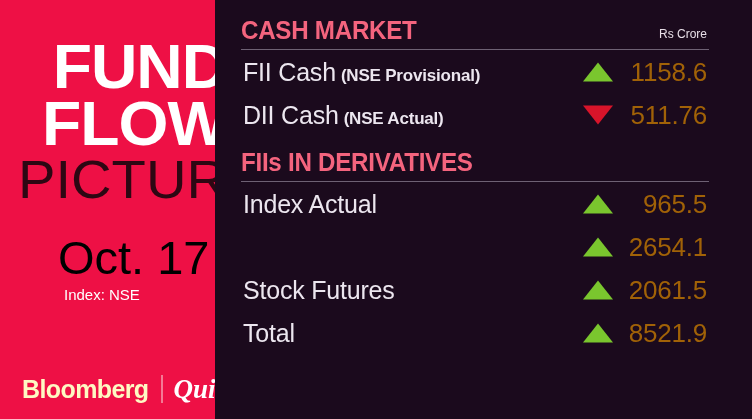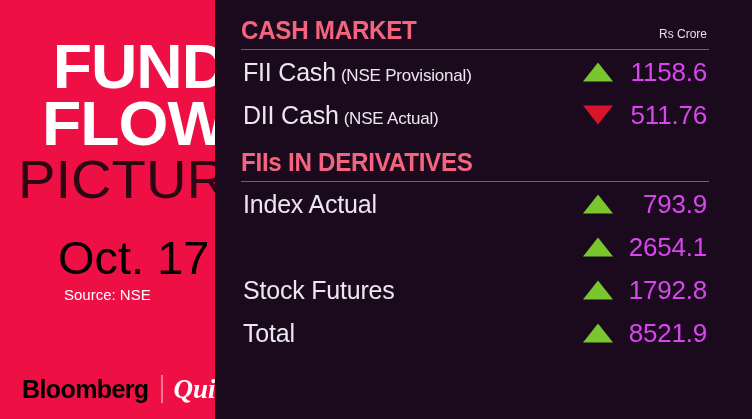--- a/index.html
+++ b/index.html
@@ -87,21 +87,21 @@
 
   #logo {
     position: absolute;
     left: 22px;
     bottom: 16px;
     display: flex;
     align-items: center;
     height: 28px;
   }
   #logo-bloomberg {
-    color: #000000;
+    color: #fef9c3;
     font-size: 25px;
     font-weight: bold;
     letter-spacing: -0.6px;
     line-height: 1;
   }
   #logo-divider {
     width: 2px;
     height: 28px;
     background: #f48ca2;
     margin: 0 11px 0 12px;
@@ -174,21 +174,21 @@
     top: 50%;
     transform: translateY(-50%);
     white-space: nowrap;
     color: #ece6ef;
     font-size: 25px;
     font-weight: normal;
     letter-spacing: -0.2px;
   }
   .row-sub {
     font-size: 17px;
-    font-weight: normal;
+    font-weight: bold;
     letter-spacing: -0.2px;
     margin-left: 5px;
   }
   .row-arrow {
     position: absolute;
     right: 96px;
     top: 50%;
     transform: translateY(-50%);
     width: 0; height: 0;
   }
@@ -200,41 +200,41 @@
   .arrow-down {
     border-left: 15px solid transparent;
     border-right: 15px solid transparent;
     border-top: 19px solid #d8142a;
   }
   .row-value {
     position: absolute;
     right: 2px;
     top: 50%;
     transform: translateY(-50%);
-    color: #d946ef;
+    color: #a16207;
     font-size: 26px;
     font-weight: normal;
     letter-spacing: -0.2px;
     white-space: nowrap;
   }
 </style>
 </head>
 <body>
 
 <div id="canvas">
 
   <div id="left-panel">
     <div id="brand-title">
       <span class="brand-line">FUND</span>
       <span class="brand-line">FLOW</span>
       <span id="brand-picture">PICTURE</span>
     </div>
 
     <div id="date-label">Oct. 17</div>
-    <div id="source-label">Source: NSE</div>
+    <div id="source-label">Index: NSE</div>
 
     <div id="logo">
       <span id="logo-bloomberg">Bloomberg</span>
       <span id="logo-divider"></span>
       <span id="logo-quint">Quint</span>
     </div>
   </div>
 
   <div id="panel-shadow"></div>
 
@@ -263,32 +263,32 @@
     <div class="section" id="section-deriv">
       <div class="section-head">
         <span class="section-title">FIIs IN DERIVATIVES</span>
         <span class="unit-label"></span>
       </div>
       <div class="rule"></div>
 
       <div class="row">
         <span class="row-label">Index Actual</span>
         <span class="row-arrow arrow-up"></span>
-        <span class="row-value">793.9</span>
+        <span class="row-value">965.5</span>
       </div>
 
       <div class="row">
         <span class="row-arrow arrow-up"></span>
         <span class="row-value">2654.1</span>
       </div>
 
       <div class="row">
         <span class="row-label">Stock Futures</span>
         <span class="row-arrow arrow-up"></span>
-        <span class="row-value">1792.8</span>
+        <span class="row-value">2061.5</span>
       </div>
 
 
       <div class="row">
         <span class="row-label">Total</span>
         <span class="row-arrow arrow-up"></span>
         <span class="row-value">8521.9</span>
       </div>
     </div>
 

